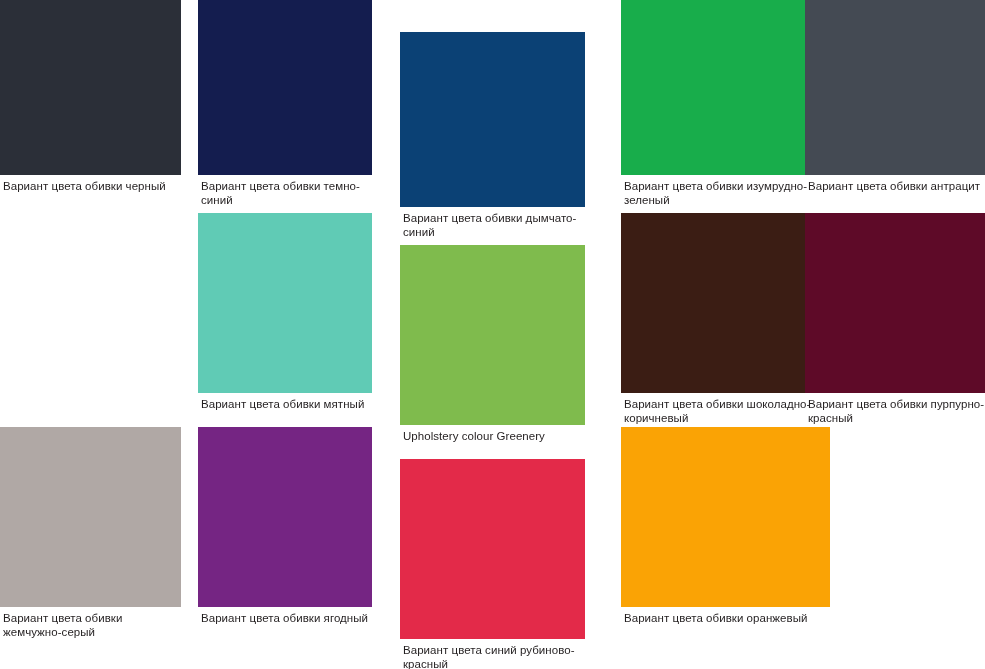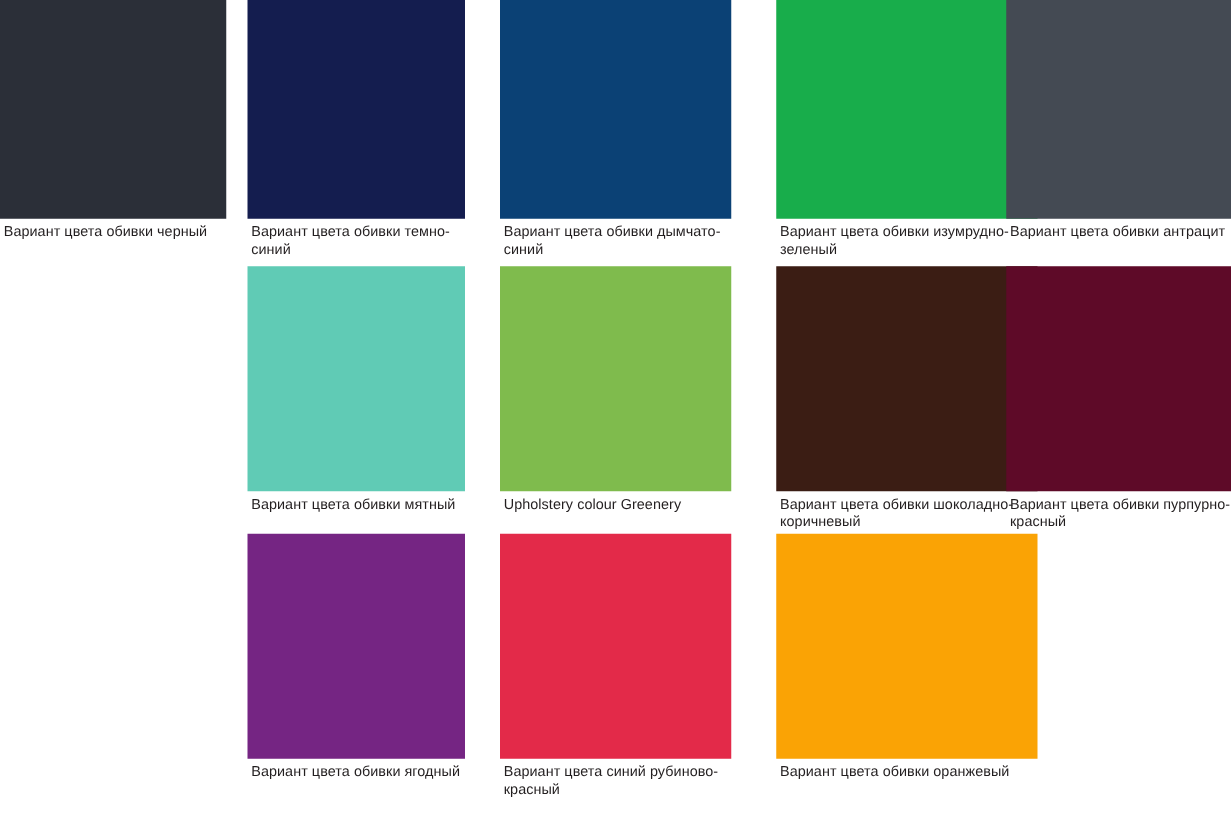--- a/index.html
+++ b/index.html
@@ -34,21 +34,21 @@
     font-size: 11.5px;
     line-height: 13.5px;
     letter-spacing: 0.05px;
     color: #231f20;
     padding-top: 5px;
     word-wrap: break-word;
   }
   
   .col-1 { left: 0px;   width: 181px; }
   .col-2 { left: 198px; width: 174px; }
-  .col-3 { left: 400px; width: 185px; }
+  .col-3 { left: 400px; width: 185px; margin-top: 32px; }
   .col-4 { left: 621px; width: 209px; }
   .col-5 { left: 805px; width: 196px; }
 
   
   .row-1 { top: 0px; }
   .row-1 .swatch-chip { height: 175px; }
   .row-2 { top: 213px; }
   .row-2 .swatch-chip { height: 180px; }
   .row-3 { top: 427px; }
   .row-3 .swatch-chip { height: 180px; }
@@ -89,20 +89,24 @@
       <div class="swatch-caption">Upholstery colour Greenery</div>
     </div>
     <div class="swatch-cell col-4 row-2 cap-indent">
       <div class="swatch-chip" style="background-color: rgb(59, 29, 20);"></div>
       <div class="swatch-caption">Вариант цвета обивки шоколадно-коричневый</div>
     </div>
     <div class="swatch-cell col-5 row-2 cap-indent">
       <div class="swatch-chip" style="background-color: rgb(94, 10, 40);"></div>
       <div class="swatch-caption">Вариант цвета обивки пурпурно-красный</div>
     </div>
+    <div class="swatch-cell col-1 row-3 cap-indent">
+      <div class="swatch-chip" style="background-color: rgb(176, 168, 165);"></div>
+      <div class="swatch-caption">Вариант цвета обивки жемчужно-серый</div>
+    </div>
     <div class="swatch-cell col-2 row-3 cap-indent">
       <div class="swatch-chip" style="background-color: rgb(117, 37, 131);"></div>
       <div class="swatch-caption">Вариант цвета обивки ягодный</div>
     </div>
     <div class="swatch-cell col-3 row-3 cap-indent">
       <div class="swatch-chip" style="background-color: rgb(227, 42, 73);"></div>
       <div class="swatch-caption">Вариант цвета синий рубиново-красный</div>
     </div>
     <div class="swatch-cell col-4 row-3 cap-indent">
       <div class="swatch-chip" style="background-color: rgb(250, 163, 5);"></div>

